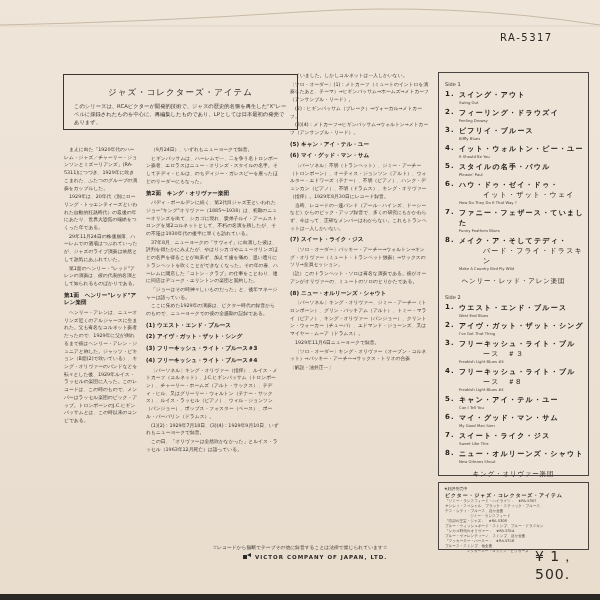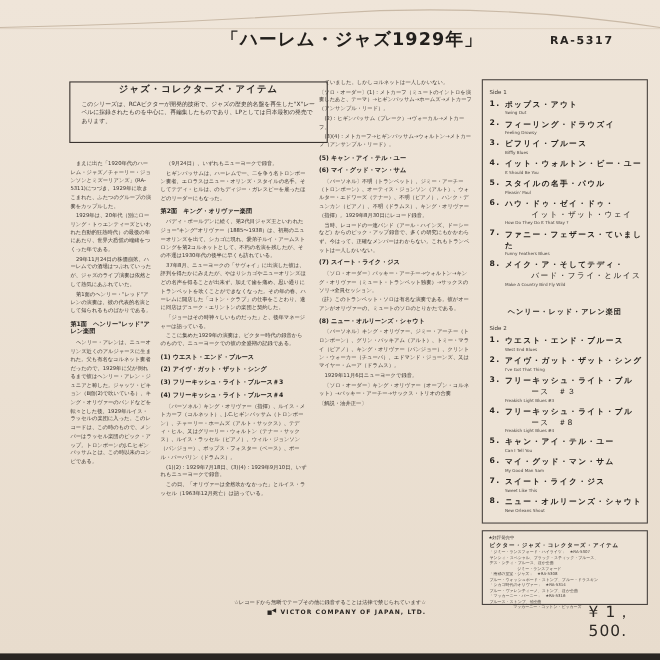--- a/index.html
+++ b/index.html
@@ -13,48 +13,48 @@
       background: #ece1d4;
       background-image: linear-gradient(180deg, #efe5d9 0%, #ebe0d2 60%, #e8dccd 100%);
       color: #2b2724;
     }
     .bottom-edge { position: absolute; left: 0; top: 594px; width: 600px; height: 6px; background: #2a2623; }
     .title {
       position: absolute; left: 200px; top: 26px; width: 240px; text-align: center;
       font-size: 16px; font-weight: bold; letter-spacing: 1px; color: #221f1c;
     }
     .catalog {
-      position: absolute; left: 500px; top: 32px; font-size: 10px; letter-spacing: 1.5px; color: #2a2623; font-weight: bold;
+      position: absolute; left: 500px; top: 32px; font-size: 10px; letter-spacing: 1.5px; color: #2a2623; font-weight: normal;
     }
     .intro-box {
       position: absolute; left: 63px; top: 74px; width: 233px; height: 54px;
       border: 1.5px solid #3a3430; background: #eee4d8;
     }
-    .intro-title { text-align: center; font-size: 8.5px; font-weight: bold; margin-top: 1px; letter-spacing: 1px; }
+    .intro-title { text-align: center; font-size: 8.5px; font-weight: normal; margin-top: 12px; letter-spacing: 1px; }
     .intro-text { font-size: 5.3px; line-height: 8px; padding: 3px 10px 0 10px; color: #3a3430; }
 
     .col { position: absolute; font-size: 4.8px; line-height: 7.7px; color: #3b3531; }
     .col p { margin: 0 0 1px 0; text-indent: 5px; }
     .col .h { font-weight: bold; font-size: 5.6px; margin: 4px 0 2px 0; color: #26221f; text-indent: 0; }
     .col .plain { text-indent: 0; }
     .col1 { left: 64px; top: 146px; width: 74px; }
     .col2 { left: 146px; top: 146px; width: 133px; }
     .col3 { left: 290px; top: 72px; width: 140px; }
 
     .track-box {
       position: absolute; left: 438px; top: 72px; width: 149px; height: 402px;
       border: 1.5px solid #4a4440; background: #ede3d6;
     }
     .side-label { font-size: 5px; margin: 8px 0 3px 6px; color: #3a3430; }
     .track { margin: 0 0 1px 6px; }
     .track-jp { font-size: 7px; font-weight: bold; letter-spacing: 1.2px; color: #27231f; display: flex; }
     .track-num { width: 14px; flex: none; }
     .track-jp2 { font-size: 7px; font-weight: normal; letter-spacing: 1.2px; color: #27231f; padding-left: 38px; }
     .track-en { font-size: 3.8px; color: #4a4440; padding-left: 14px; margin-bottom: 3px; }
-    .band { text-align: center; font-size: 6.5px; font-weight: bold; letter-spacing: 0.8px; margin: 18px 0 4px 0; color: #2c2824; }
+    .band { text-align: center; font-size: 6.5px; font-weight: normal; letter-spacing: 0.8px; margin: 6px 0 4px 0; color: #2c2824; }
 
     .ads-box {
       position: absolute; left: 438px; top: 482px; width: 149px; height: 66px;
       border: 1px solid #4a4440; background: #ece2d5;
     }
     .ads-head { font-size: 4px; margin: 3px 0 0 5px; color: #3a3430; }
     .ads-title { font-size: 5px; font-weight: bold; margin: 1px 0 1px 6px; letter-spacing: 0.8px; }
     .ads-line { font-size: 3.6px; line-height: 5px; margin-left: 6px; color: #4a4440; white-space: nowrap; overflow: hidden; }
     .price { position: absolute; left: 535px; top: 548px; font-size: 14px; letter-spacing: 1px; color: #2d2925; }
     .notice { position: absolute; left: 150px; top: 544px; width: 300px; text-align: center; font-size: 4.8px; color: #3a3430; }
@@ -67,21 +67,20 @@
   </style>
 </head>
 <body>
 
 <div class="sleeve">
   <svg class="curve-top" viewBox="0 0 600 30">
     <path d="M0 25 Q 150 22 300 12 T 600 25" fill="none" stroke="#c9b9a6" stroke-width="1"></path>
     <path d="M0 26 L600 26" stroke="#d9cbb9" stroke-width="0.6"></path>
   </svg>
 
-  <div class="title">「ハーレム・ジャズ1929年」</div>
   <div class="catalog">RA-5317</div>
 
   <div class="intro-box">
     <div class="intro-title">ジャズ・コレクターズ・アイテム</div>
     <div class="intro-text">このシリーズは、RCAビクターが開発的技術で、ジャズの歴史的名盤を再生した"X"レーベルに採録されたものを中心に、再編集したものであり、LPとしては日本最初の発売であります。</div>
   </div>
 
   <div class="col col1" id="col1">
       <p>まえに出た「1920年代のハーレム・ジャズ／チャーリー・ジョンソンとミズーリアンズ」(RA-5311)につづき、1929年に吹きこまれた、ふたつのグループの演奏をカップルした。</p>
       <p>1929年は、20年代（別にローリング・トゥエンティーズといわれた自動的狂熱時代）の最後の年にあたり、世界大恐慌の端緒をつくった年である。</p>
@@ -124,21 +123,21 @@
       <p>〔ソロ・オーダー〕キング・オリヴァー（オープン・コルネット）→バッキー・アーチー→サックス・トリオの合奏</p>
       <p class="plain">〔解説・油井正一〕</p>
     </div>
 
   <div class="track-box">
     <div class="side-label">Side 1</div>
     <div id="side1">
         <div class="track">
           <div class="track-jp">
             <span class="track-num">1.</span>
-            <span>ポップス・アウト</span>
+            <span>スイング・アウト</span>
           </div>
           <div class="track-en">Swing Out</div>
         </div>
         <div class="track">
           <div class="track-jp">
             <span class="track-num">2.</span>
             <span>フィーリング・ドラウズイ</span>
           </div>
           <div class="track-en">Feeling Drowsy</div>
         </div>
@@ -176,21 +175,21 @@
             <span class="track-num">7.</span>
             <span>ファニー・フェザース・ていました</span>
           </div>
           <div class="track-en">Funny Feathers Blues</div>
         </div>
         <div class="track">
           <div class="track-jp">
             <span class="track-num">8.</span>
             <span>メイク・ア・そしてテディ・</span>
           </div>
-          <div class="track-jp2">バード・フライ・とルイス</div>
+          <div class="track-jp2">バード・フライ・ドラスキン</div>
           <div class="track-en">Make A Country Bird Fly Wild</div>
         </div>
       </div>
     <div class="band">ヘンリー・レッド・アレン楽団</div>
     <div class="side-label">Side 2</div>
     <div id="side2">
         <div class="track">
           <div class="track-jp">
             <span class="track-num">1.</span>
             <span>ウエスト・エンド・ブルース</span>

